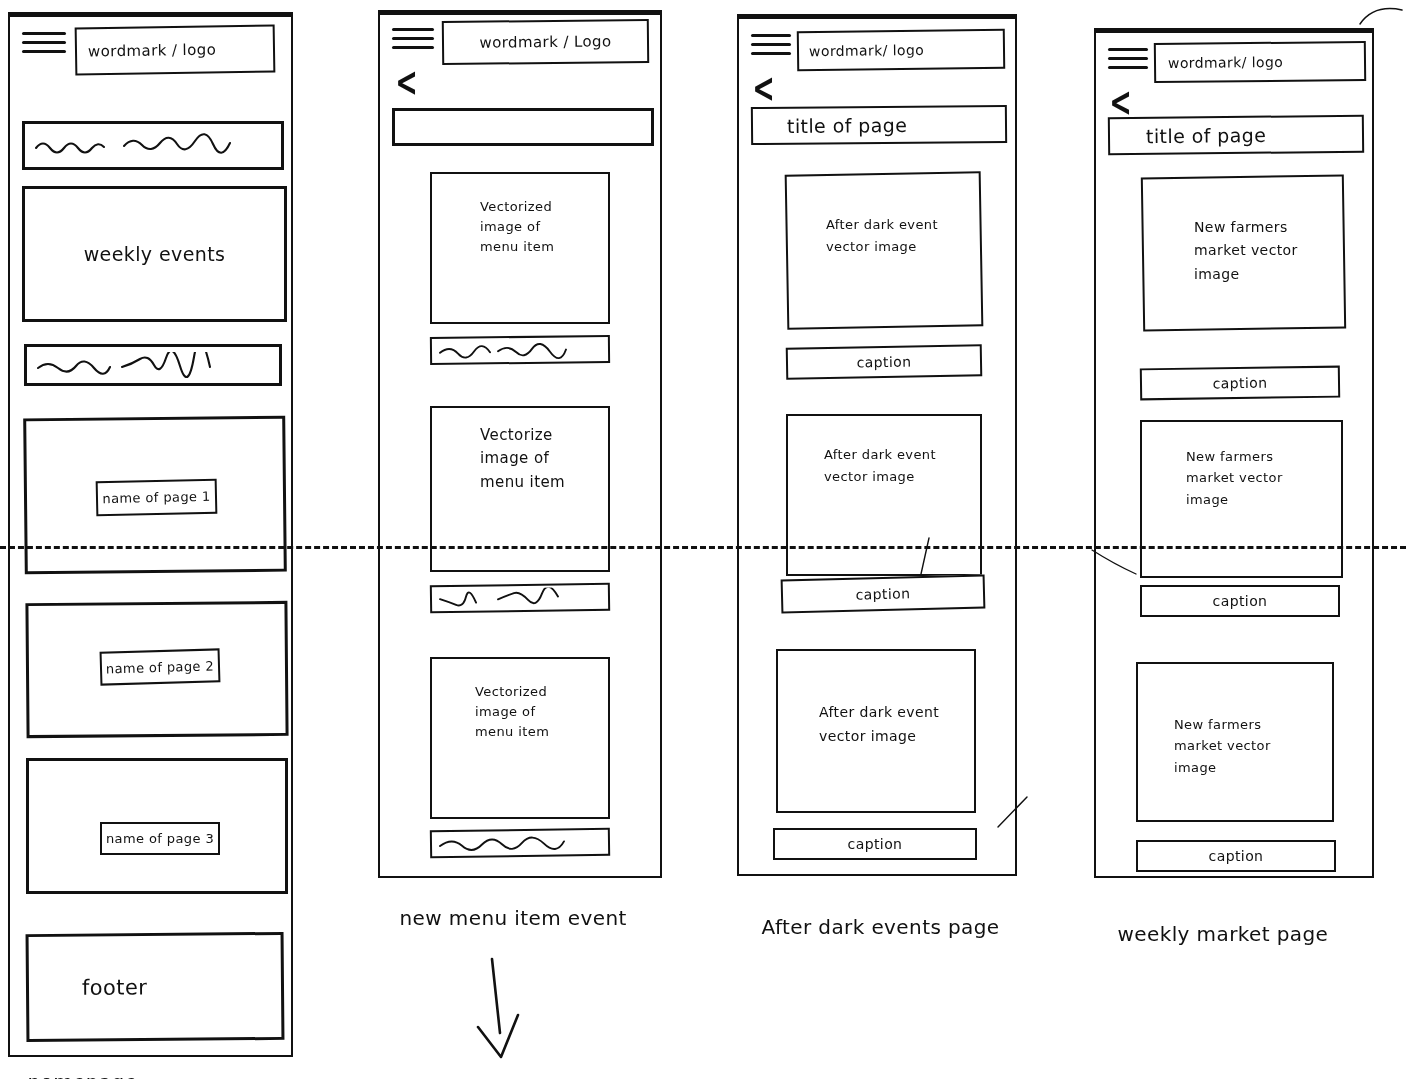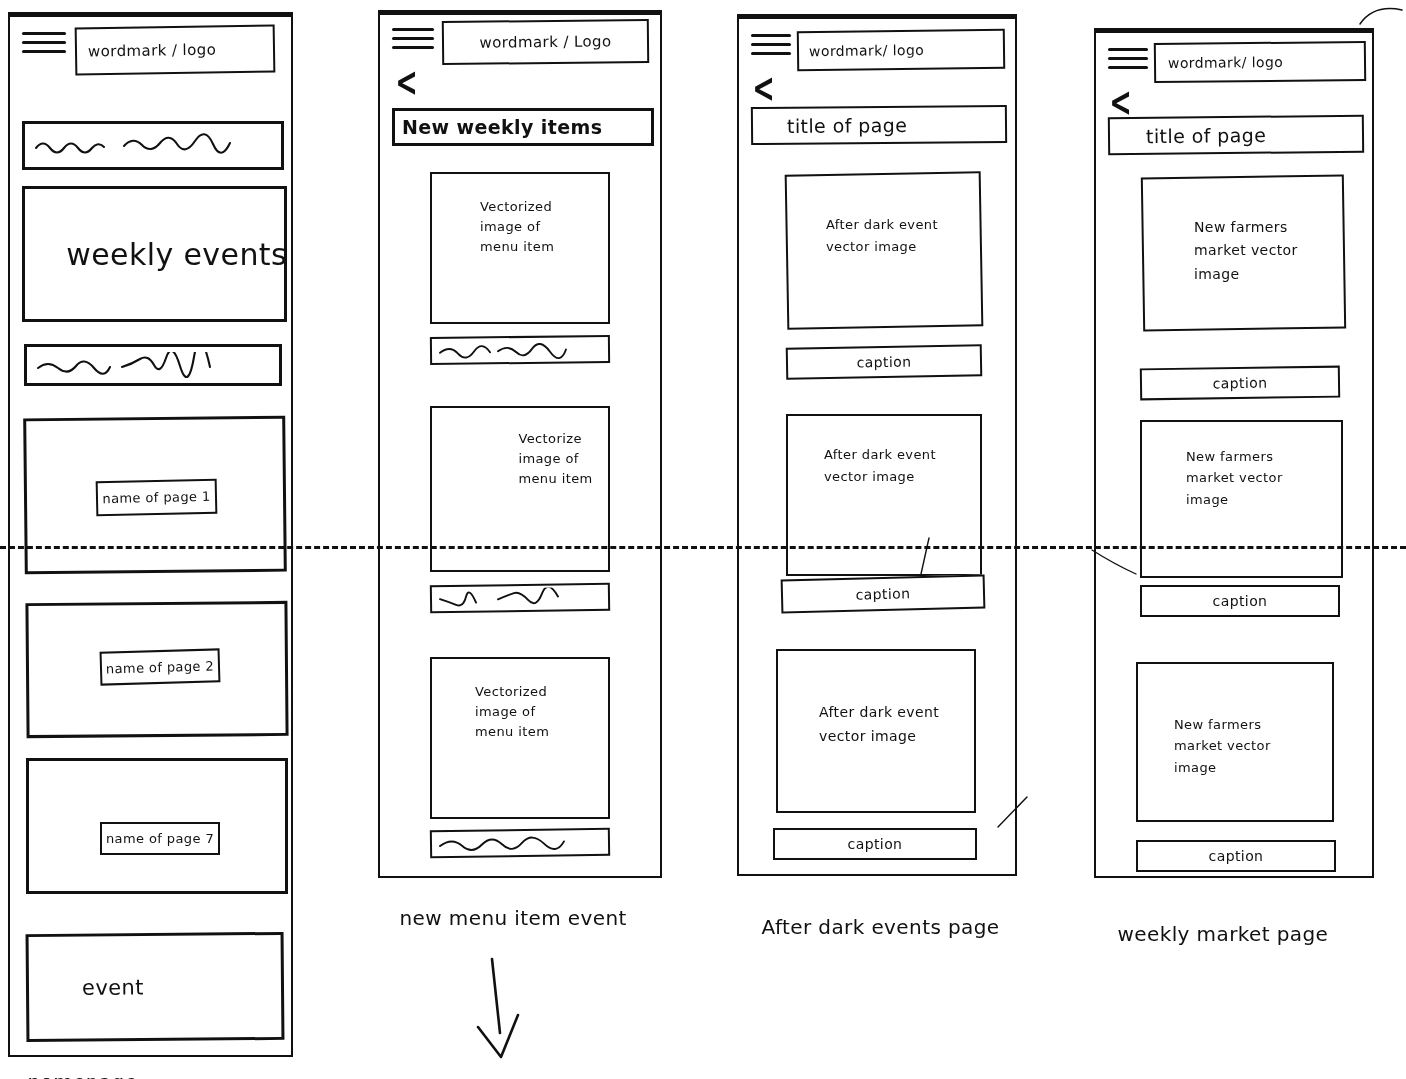--- a/index.html
+++ b/index.html
@@ -104,21 +104,21 @@
   </div>
 
   <div class="sketch-rect thick" style="left:12px; top:107px; width:262px; height:49px;"></div>
   <div class="squiggle" style="left:22px; top:118px; width:244px; height:28px;">
     <svg viewBox="0 0 244 28" preserveAspectRatio="none">
       <path d="M4 16 q7 -9 14 0 t14 0 t14 0 t14 0 q6 -7 12 -1 M92 14 q9 -10 18 -1 t18 -2 t17 1 t18 -3 t18 3 t17 -1" fill="none" stroke="#111" stroke-width="2.1" stroke-linecap="round"></path>
     </svg>
   </div>
 
   <div class="sketch-rect thick" style="left:12px; top:172px; width:265px; height:136px;"></div>
-  <div class="boxlabel center" style="left:12px; top:172px; width:265px; height:136px; font-size:30px;justify-content:flex-end;">
+  <div class="boxlabel center" style="left:12px; top:172px; width:265px; height:136px; font-size:19px;">
     <span class="hand">weekly events</span>
   </div>
 
   <div class="sketch-rect thick" style="left:14px; top:330px; width:258px; height:42px;"></div>
   <div class="squiggle" style="left:24px; top:338px; width:240px; height:26px;">
     <svg viewBox="0 0 240 26" preserveAspectRatio="none">
       <path d="M4 16 q10 -8 20 0 t18 -2 t18 2 t16 -1 M88 15 q10 -3 18 -8 t14 6 t12 -7 t14 8 t14 -9 t16 10" fill="none" stroke="#111" stroke-width="2.1" stroke-linecap="round"></path>
     </svg>
   </div>
 
@@ -130,26 +130,26 @@
 
   <div class="sketch-rect thick" style="left:16px; top:588px; width:262px; height:135px; transform:rotate(-0.5deg);"></div>
   <div class="sketch-rect" style="left:90px; top:636px; width:120px; height:34px; transform:rotate(-1.6deg);"></div>
   <div class="boxlabel center" style="left:90px; top:636px; width:120px; height:34px; font-size:13px; transform:rotate(-1.6deg);">
     <span class="hand">name of page 2</span>
   </div>
 
   <div class="sketch-rect thick" style="left:16px; top:744px; width:262px; height:136px;"></div>
   <div class="sketch-rect" style="left:90px; top:808px; width:120px; height:33px;"></div>
   <div class="boxlabel center" style="left:90px; top:808px; width:120px; height:33px; font-size:13px;">
-    <span class="hand">name of page 7</span>
+    <span class="hand">name of page 3</span>
   </div>
 
   <div class="sketch-rect thick" style="left:16px; top:919px; width:258px; height:108px; transform:rotate(-0.5deg);"></div>
   <div class="boxlabel" style="left:72px; top:919px; width:200px; height:108px; font-size:21px; transform:rotate(-0.5deg);">
-    <span class="hand">event</span>
+    <span class="hand">footer</span>
   </div>
 </div>
 <div class="framecaption hand" style="left:14px; top:1046px;">
   <span>nomepage</span>
 </div>
 
 <div class="panel" style="left:378px; top:10px; width:284px; height:868px;">
 
   <div class="hamburger" style="left:12px; top:16px; width:42px;">
     <i></i>
@@ -157,39 +157,36 @@
       <i></i>
   </div>
   <div class="sketch-rect" style="left:62px; top:8px; width:207px; height:44px; transform:rotate(-0.6deg);"></div>
   <div class="boxlabel center" style="left:62px; top:8px; width:207px; height:44px; font-size:15px; transform:rotate(-0.6deg);">
     <span class="hand">wordmark / Logo</span>
   </div>
 
   <div class="chev" style="left:14px; top:55px;">&lt;</div>
 
   <div class="sketch-rect thick" style="left:12px; top:96px; width:262px; height:38px;"></div>
-  <div class="boxlabel" style="left:22px; top:96px; width:255px; height:38px; font-size:19px; font-weight:700;">
-    <span class="hand">New weekly items</span>
-  </div>
 
   <div class="sketch-rect" style="left:50px; top:160px; width:180px; height:152px;"></div>
   <div class="boxlabel" style="left:100px; top:170px; width:135px; height:90px; font-size:13px; line-height:1.55;">
     <span class="hand">Vectorized
 image of
 menu item</span>
   </div>
   <div class="sketch-rect" style="left:50px; top:324px; width:180px; height:28px; transform:rotate(-0.6deg);"></div>
   <div class="squiggle" style="left:56px; top:328px; width:168px; height:20px; transform:rotate(-0.6deg);">
     <svg viewBox="0 0 168 20" preserveAspectRatio="none">
       <path d="M4 12 q10 -8 18 1 t16 -2 t16 1 M62 11 q10 -7 18 1 t16 -3 t18 3 t16 -2" fill="none" stroke="#111" stroke-width="1.9" stroke-linecap="round"></path>
     </svg>
   </div>
 
   <div class="sketch-rect" style="left:50px; top:394px; width:180px; height:166px;"></div>
-  <div class="boxlabel" style="left:108px; top:402px; width:135px; height:90px; font-size:13px; line-height:1.55;justify-content:center;">
+  <div class="boxlabel" style="left:100px; top:402px; width:135px; height:90px; font-size:15px; line-height:1.55;">
     <span class="hand">Vectorize
 image of
 menu item</span>
   </div>
   <div class="sketch-rect" style="left:50px; top:572px; width:180px; height:28px; transform:rotate(-0.8deg);"></div>
   <div class="squiggle" style="left:56px; top:576px; width:168px; height:20px; transform:rotate(-0.8deg);">
     <svg viewBox="0 0 168 20" preserveAspectRatio="none">
       <path d="M4 10 q9 3 16 6 t10 -8 t10 6 M62 11 q10 -4 16 -6 t14 7 t14 -6 t16 3" fill="none" stroke="#111" stroke-width="1.9" stroke-linecap="round"></path>
     </svg>
   </div>

